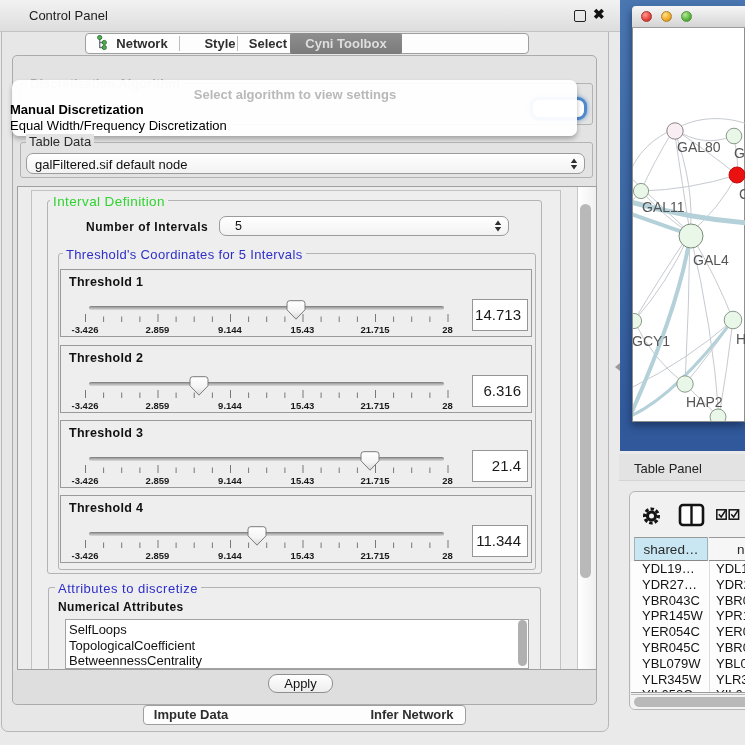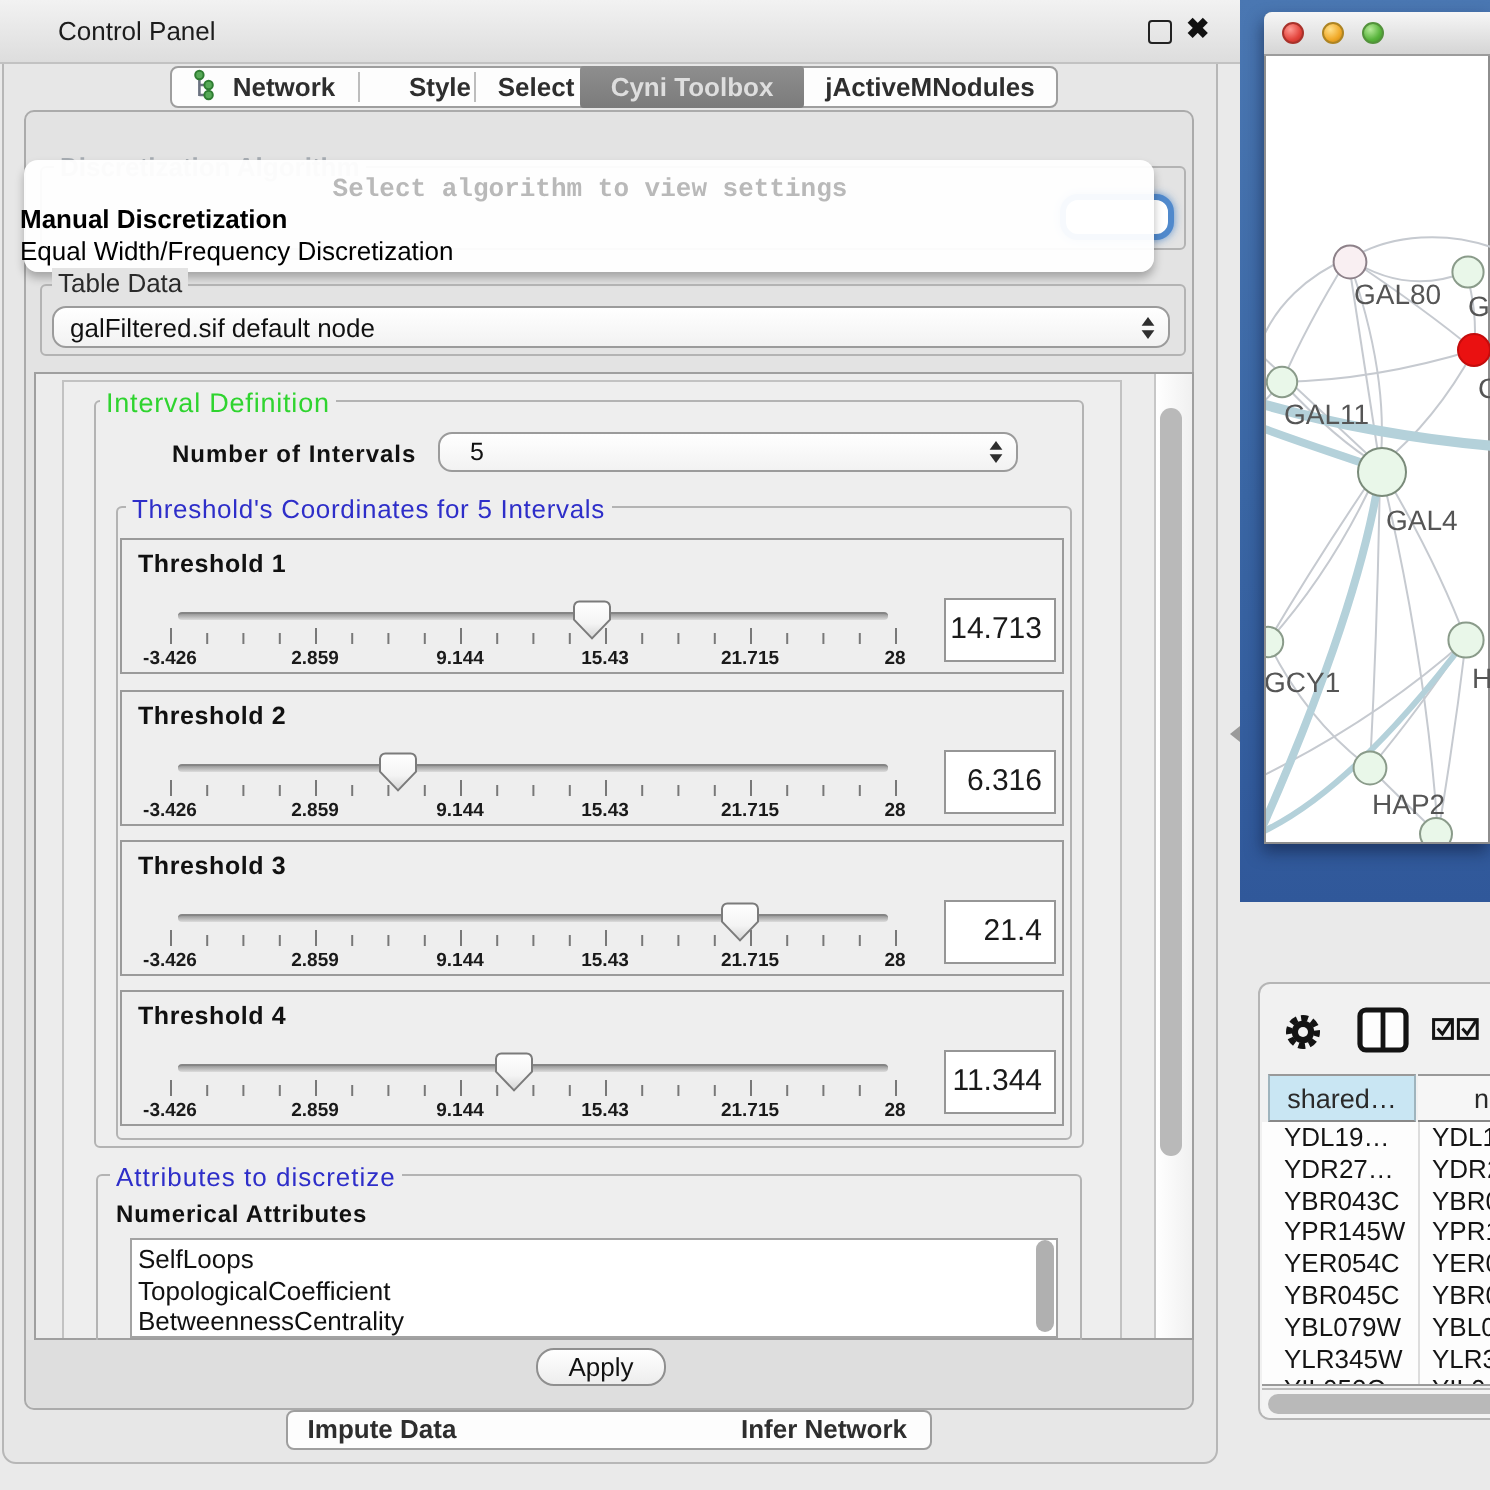--- a/index.html
+++ b/index.html
@@ -89,34 +89,33 @@
     <circle cx="5.7" cy="4.5" r="2.1" fill="#57a957" stroke="#2f7d32" stroke-width="1"></circle>
     <circle cx="10.3" cy="9.5" r="2.1" fill="#57a957" stroke="#2f7d32" stroke-width="1"></circle>
     <circle cx="10.3" cy="14.5" r="2.1" fill="#57a957" stroke="#2f7d32" stroke-width="1"></circle>
   </svg>
   <div class="abs tab" style="left:110px;top:33px;width:64px;">Network</div>
   <div class="abs tabsep" style="left:179px;top:36px;"></div>
   <div class="abs tab" style="left:192px;top:33px;width:56px;">Style</div>
   <div class="abs tabsep" style="left:237px;top:36px;"></div>
   <div class="abs tab" style="left:240px;top:33px;width:56px;">Select</div>
   <div class="abs tab tabsel" style="left:290px;top:33px;width:112px;">Cyni Toolbox</div>
-  <div class="abs tab" style="left:405px;top:33px;width:120px;">jActiveMNodules</div>
 
   <div class="abs group" style="left:20px;top:83px;width:573px;height:42px;background:#e3e3e3;"></div>
   <div class="abs" style="left:530px;top:97px;width:57px;height:23px;background:#fff;
      border:3px solid #5089cc;border-radius:9px;box-sizing:border-box;
      box-shadow:0 0 4px rgba(80,137,204,0.9);"></div>
   <div class="abs" style="left:27px;top:76px;font-size:13px;font-weight:bold;color:#a7adb3;
      background:#e3e3e3;padding:0 3px;">Discretization Algorithm</div>
 
   <div class="abs" id="overlay" style="left:12px;top:80px;width:565px;height:56px;
      background:rgba(255,255,255,0.95);box-shadow:0 3px 5px rgba(0,0,0,0.28);
      border-radius:7px;"></div>
   <div class="abs" style="left:12px;top:87px;width:566px;text-align:center;font-size:13px;
-     font-weight:bold;color:#b9b9b9;font-family:Liberation Mono, monospace;">Select algorithm to view settings</div>
+     font-weight:bold;color:#b9b9b9;">Select algorithm to view settings</div>
   <div class="abs" style="left:10px;top:102px;font-size:13px;font-weight:bold;color:#000;">Manual Discretization</div>
   <div class="abs" style="left:10px;top:118px;font-size:13px;color:#000;">Equal Width/Frequency Discretization</div>
 
   <div class="abs group" style="left:20px;top:142px;width:573px;height:36px;"></div>
   <div class="abs" style="left:26px;top:134px;font-size:13px;color:#2a2a2a;background:#e3e3e3;
      padding:0 3px;">Table Data</div>
   <div class="abs combo" style="left:26px;top:153px;width:559px;height:21px;">
     <span class="ctext">galFiltered.sif default node</span>
     <svg class="stepper" width="8" height="13">
         <path d="M4,1 L7.2,5.4 L0.8,5.4 Z" fill="#2e2e2e"></path>
@@ -319,20 +318,23 @@
       <text x="60" y="237">GAL4</text>
       <text x="-1" y="318">GCY1</text>
       <text x="103" y="316">H</text>
       <text x="53" y="379">HAP2</text>
     </g>
   </svg>
 
   <div class="abs" style="left:615px;top:363px;width:0;height:0;border-top:4px solid transparent;
       border-bottom:4px solid transparent;border-right:5px solid #9a9a9a;"></div>
 
+  <div class="abs" id="tpbar">
+      <span>Table Panel</span>
+    </div>
   <div class="abs" id="tablebox">
     <svg class="abs" width="124" height="45" style="left:0;top:0">
       <g transform="translate(21.5,24)">
         <circle r="7" fill="none" stroke="#131313" stroke-width="3" stroke-dasharray="3.44 2.06" stroke-dashoffset="1.2"></circle>
         <circle r="5.6" fill="#131313"></circle>
         <circle r="2.5" fill="#f1f1f1"></circle>
       </g>
       <rect x="50" y="13" width="23" height="20" rx="3" fill="#fdfdfd" stroke="#131313" stroke-width="2.6"></rect>
       <line x1="61.5" y1="13" x2="61.5" y2="33" stroke="#131313" stroke-width="2.4"></line>
       <g stroke="#131313" stroke-width="1.5" fill="none">

